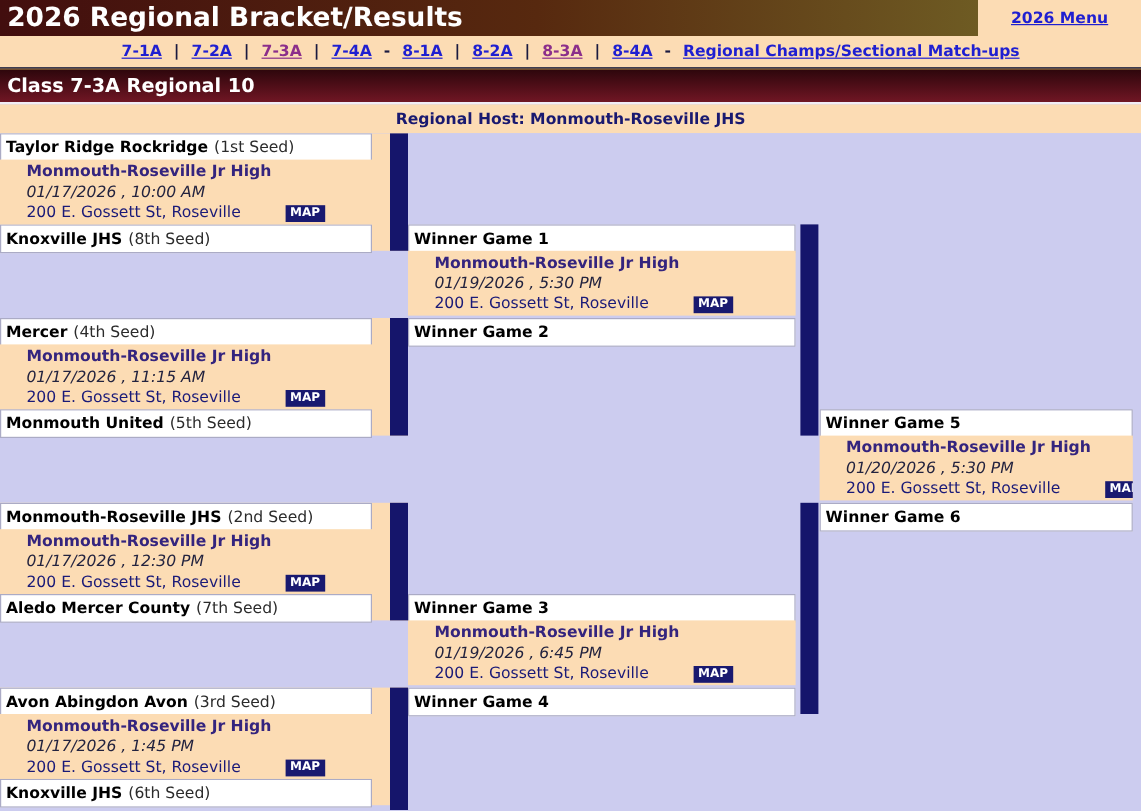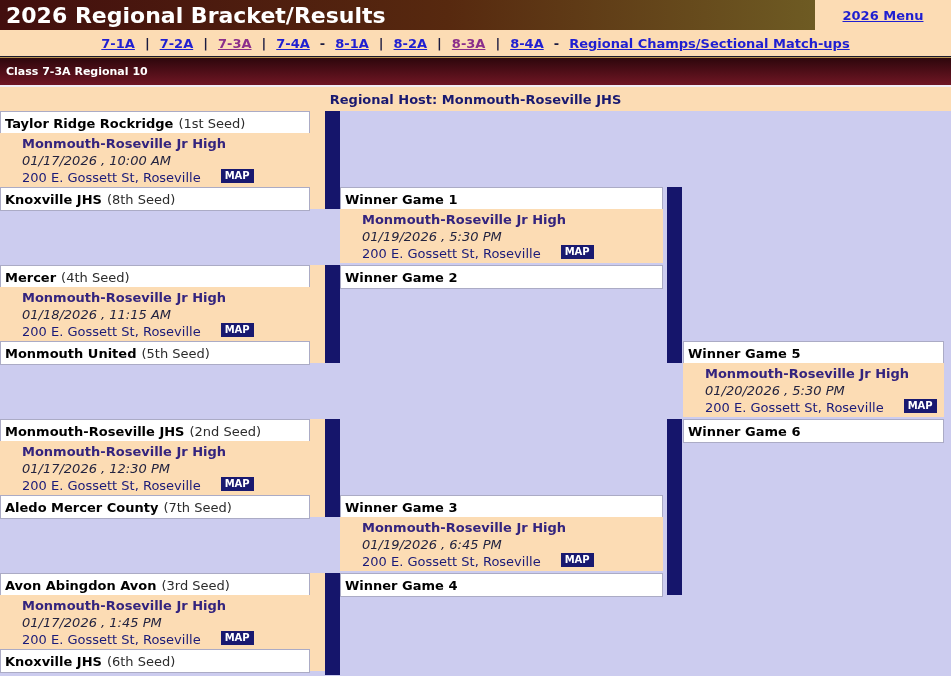--- a/index.html
+++ b/index.html
@@ -31,21 +31,21 @@
   .nlink.visited{color:#8B2E8B;}
   .sep{color:#1A1A40;margin:0 10px;font-weight:bold;}
   
   .classbar{
     height:29px;width:951px;box-sizing:border-box;
     border-top:1px solid #1A1A2E;
     box-shadow:inset 0 1px 0 #B7914E;
     background:linear-gradient(#2B060B 0%,#701624 100%);
     display:flex;align-items:center;
   }
-  .classbar span{color:#FFFFFF;font-weight:bold;font-size:11px;padding-left:6px;}
+  .classbar span{color:#FFFFFF;font-weight:bold;font-size:16px;padding-left:6px;}
   .lightstrip{height:2px;width:951px;background:#F1EDF5;}
   
   .host{
     height:24px;width:951px;background:#FCDCB4;
     display:flex;align-items:center;justify-content:center;
   }
   .host span{color:#191970;font-weight:bold;font-size:13px;}
   
   .bracket{position:relative;width:951px;height:564px;background:#CCCCEF;overflow:hidden;}
   .m-block{position:absolute;left:0;width:340px;height:98px;background:#FCDCB4;}
@@ -63,24 +63,24 @@
   .wrow{font-weight:bold;color:#000000;padding-left:4px;}
   .w2{left:340px;width:323px;}
   .w3{left:683px;width:261px;}
   .ibox{
     position:absolute;height:54px;background:#FCDCB4;
     padding:2px 0 0 22px;box-sizing:border-box;
     font-size:13px;line-height:17px;white-space:nowrap;overflow:hidden;
   }
   .ivenue{font-weight:bold;color:#34247E;}
   .idate{font-style:italic;color:#23233F;}
-  .iaddr{display:flex;align-items:flex-start;color:#1A1A78;}
+  .iaddr{display:flex;align-items:center;color:#1A1A78;gap:32px;}
   .map{
     display:inline-block;background:#191970;color:#FFFFFF;
-    font-size:10px;font-weight:bold;padding:1px 4px;margin-left:20px;
+    font-size:10px;font-weight:bold;padding:1px 4px;margin-left:5px;
     text-decoration:none;cursor:pointer;line-height:12px;
   }
 </style>
 </head>
 <body>
 
 <div class="header">
   <div class="header-title-band">
     <span class="page-title">2026 Regional Bracket/Results</span>
   </div>
@@ -169,21 +169,21 @@
   <div class="ibox" style="left:0;top:22px;width:310px">
     <div class="ivenue">Monmouth-Roseville Jr High</div>
     <div class="idate">01/17/2026 , 10:00 AM</div>
     <div class="iaddr">
         <span>200 E. Gossett St, Roseville</span>
         <a href="#" class="map">MAP</a>
       </div>
   </div>
   <div class="ibox" style="left:0;top:176px;width:310px">
     <div class="ivenue">Monmouth-Roseville Jr High</div>
-    <div class="idate">01/18/2026 , 11:15 AM</div>
+    <div class="idate">01/17/2026 , 11:15 AM</div>
     <div class="iaddr">
         <span>200 E. Gossett St, Roseville</span>
         <a href="#" class="map">MAP</a>
       </div>
   </div>
   <div class="ibox" style="left:0;top:330px;width:310px">
     <div class="ivenue">Monmouth-Roseville Jr High</div>
     <div class="idate">01/17/2026 , 12:30 PM</div>
     <div class="iaddr">
         <span>200 E. Gossett St, Roseville</span>

